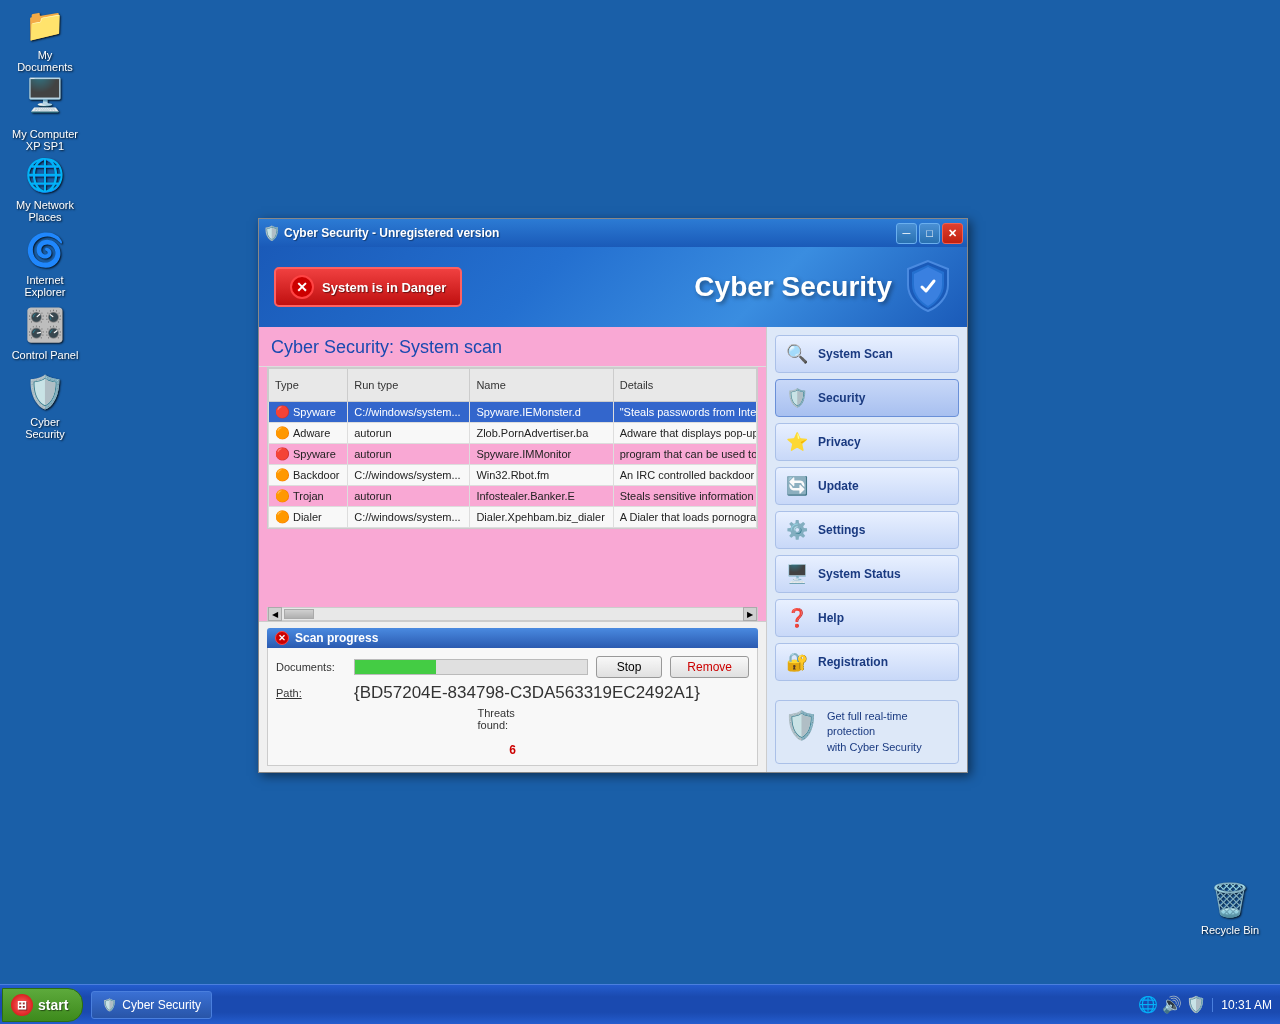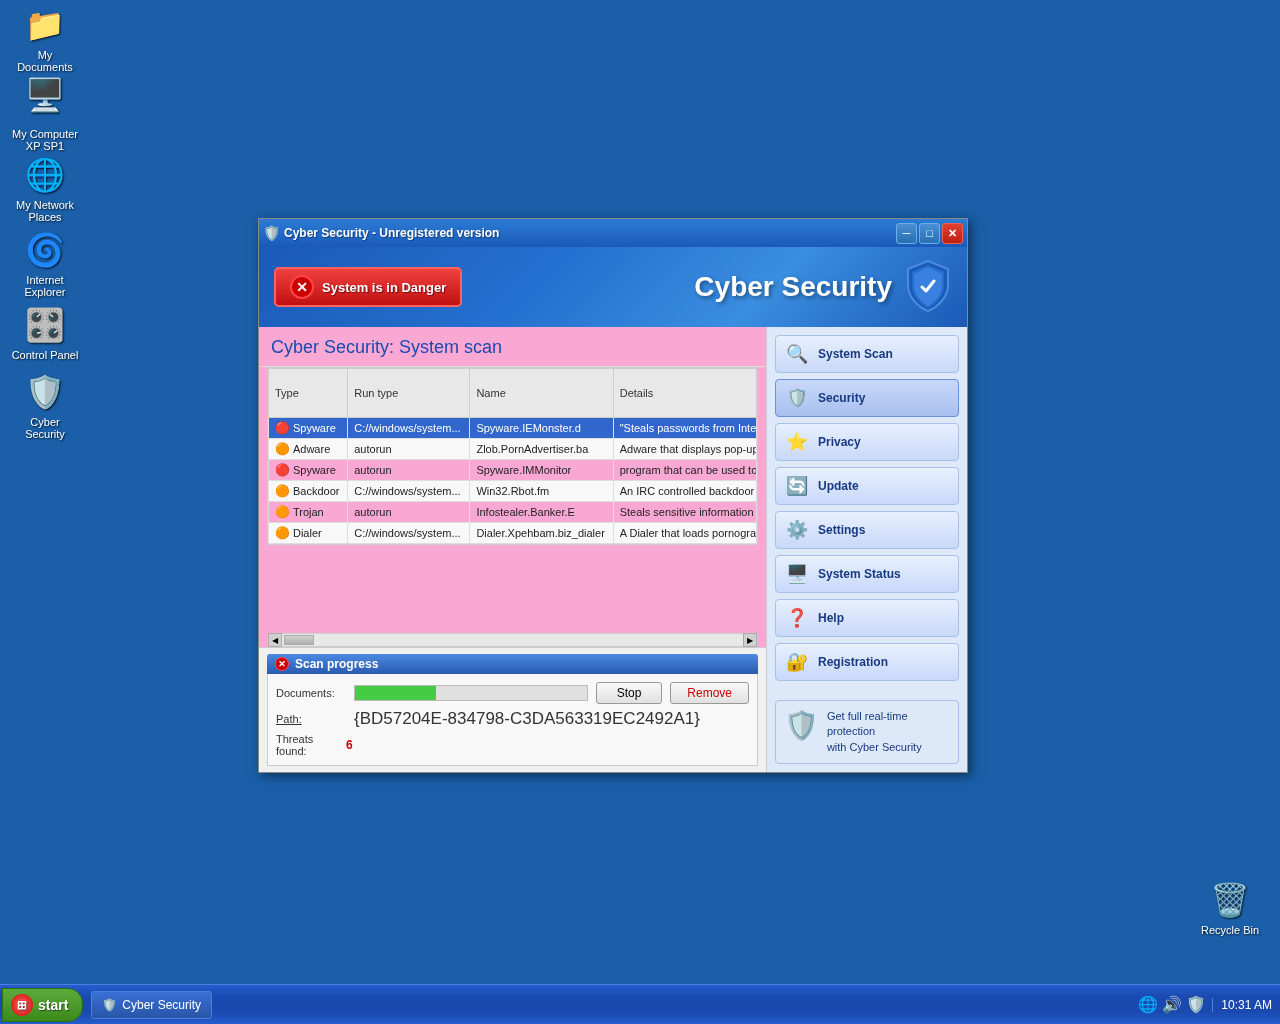--- a/index.html
+++ b/index.html
@@ -248,21 +248,21 @@
 
     
     .scan-table {
       width: 100%;
       border-collapse: collapse;
       font-size: 11px;
     }
     .scan-table th {
       background: #e8e8e8;
       border: 1px solid #ccc;
-      padding: 18px 6px;
+      padding: 10px 6px;
       text-align: left;
       font-weight: normal;
       color: #333;
     }
     .scan-table td {
       border: 1px solid #ddd;
       padding: 3px 6px;
       color: #222;
       white-space: nowrap;
       overflow: hidden;
@@ -405,21 +405,22 @@
       display: flex;
       align-items: center;
       gap: 8px;
       margin-bottom: 4px;
     }
     .path-label { width: 70px; font-size: 11px; color: #333; text-decoration: underline; }
     .path-value { font-size: 17px; color: #333; }
     .threats-row {
       display: flex;
       align-items: center;
-      gap: 0;
+      gap: 12px;
+      flex-direction: column;
     }
     .threats-label { width: 70px; font-size: 11px; color: #333; }
     .threats-value { font-size: 12px; color: #cc0000; font-weight: bold; }
 
     
     .nav-btn {
       display: flex;
       align-items: center;
       gap: 8px;
       background: linear-gradient(to bottom, #e8f0ff, #c8d8f8);

